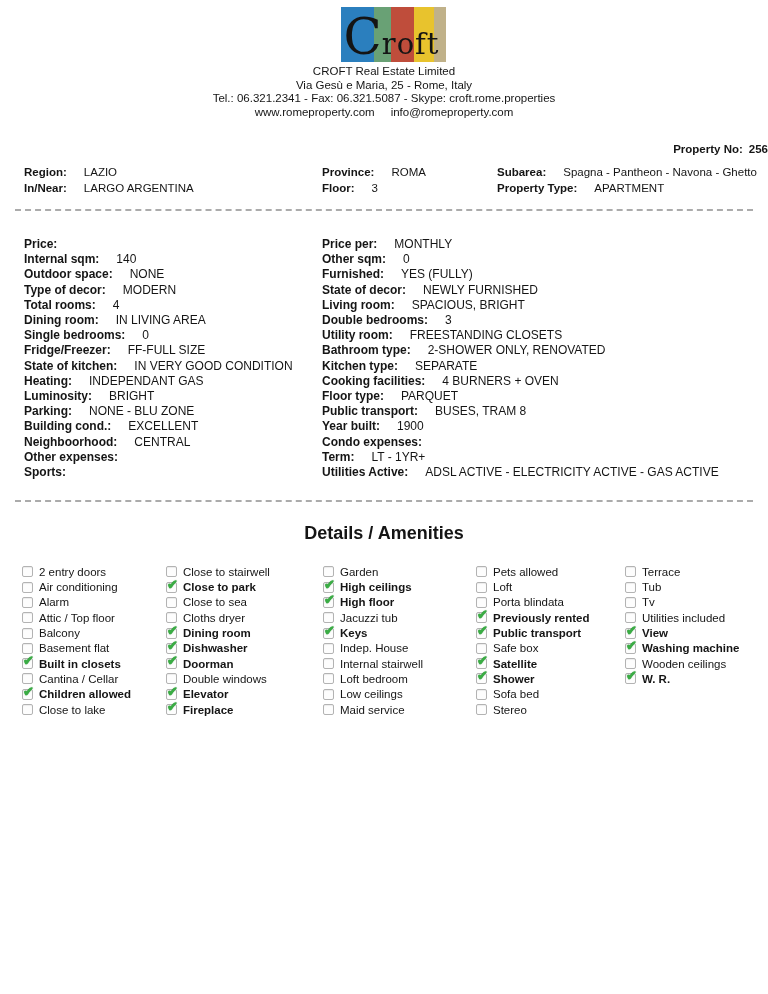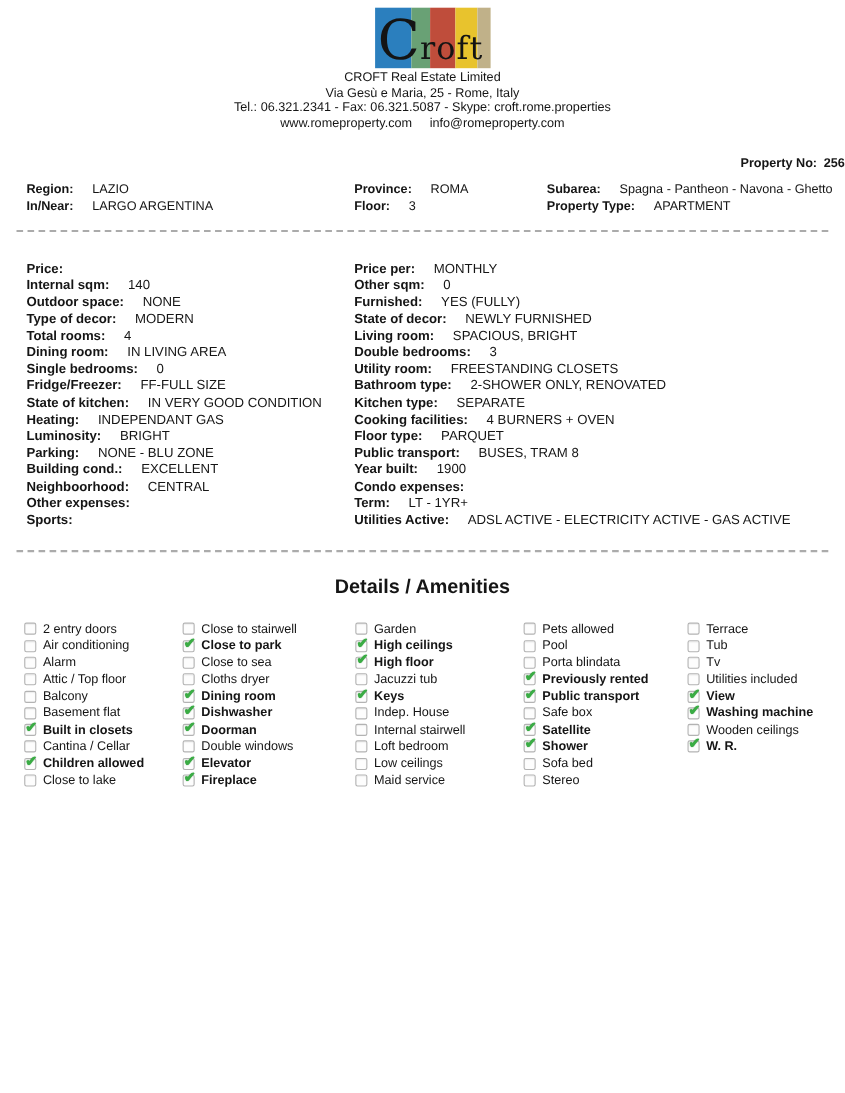--- a/index.html
+++ b/index.html
@@ -285,21 +285,21 @@
         <span class="label">Maid service</span>
       </div>
     </div>
     <div class="amen-col">
       <div class="amen-item">
         <span class="cbx"></span>
         <span class="label">Pets allowed</span>
       </div>
       <div class="amen-item">
         <span class="cbx"></span>
-        <span class="label">Pool</span>
+        <span class="label">Loft</span>
       </div>
       <div class="amen-item">
         <span class="cbx"></span>
         <span class="label">Porta blindata</span>
       </div>
       <div class="amen-item checked">
         <span class="cbx">
           <span class="tick">✔</span>
         </span>
         <span class="label">Previously rented</span>

